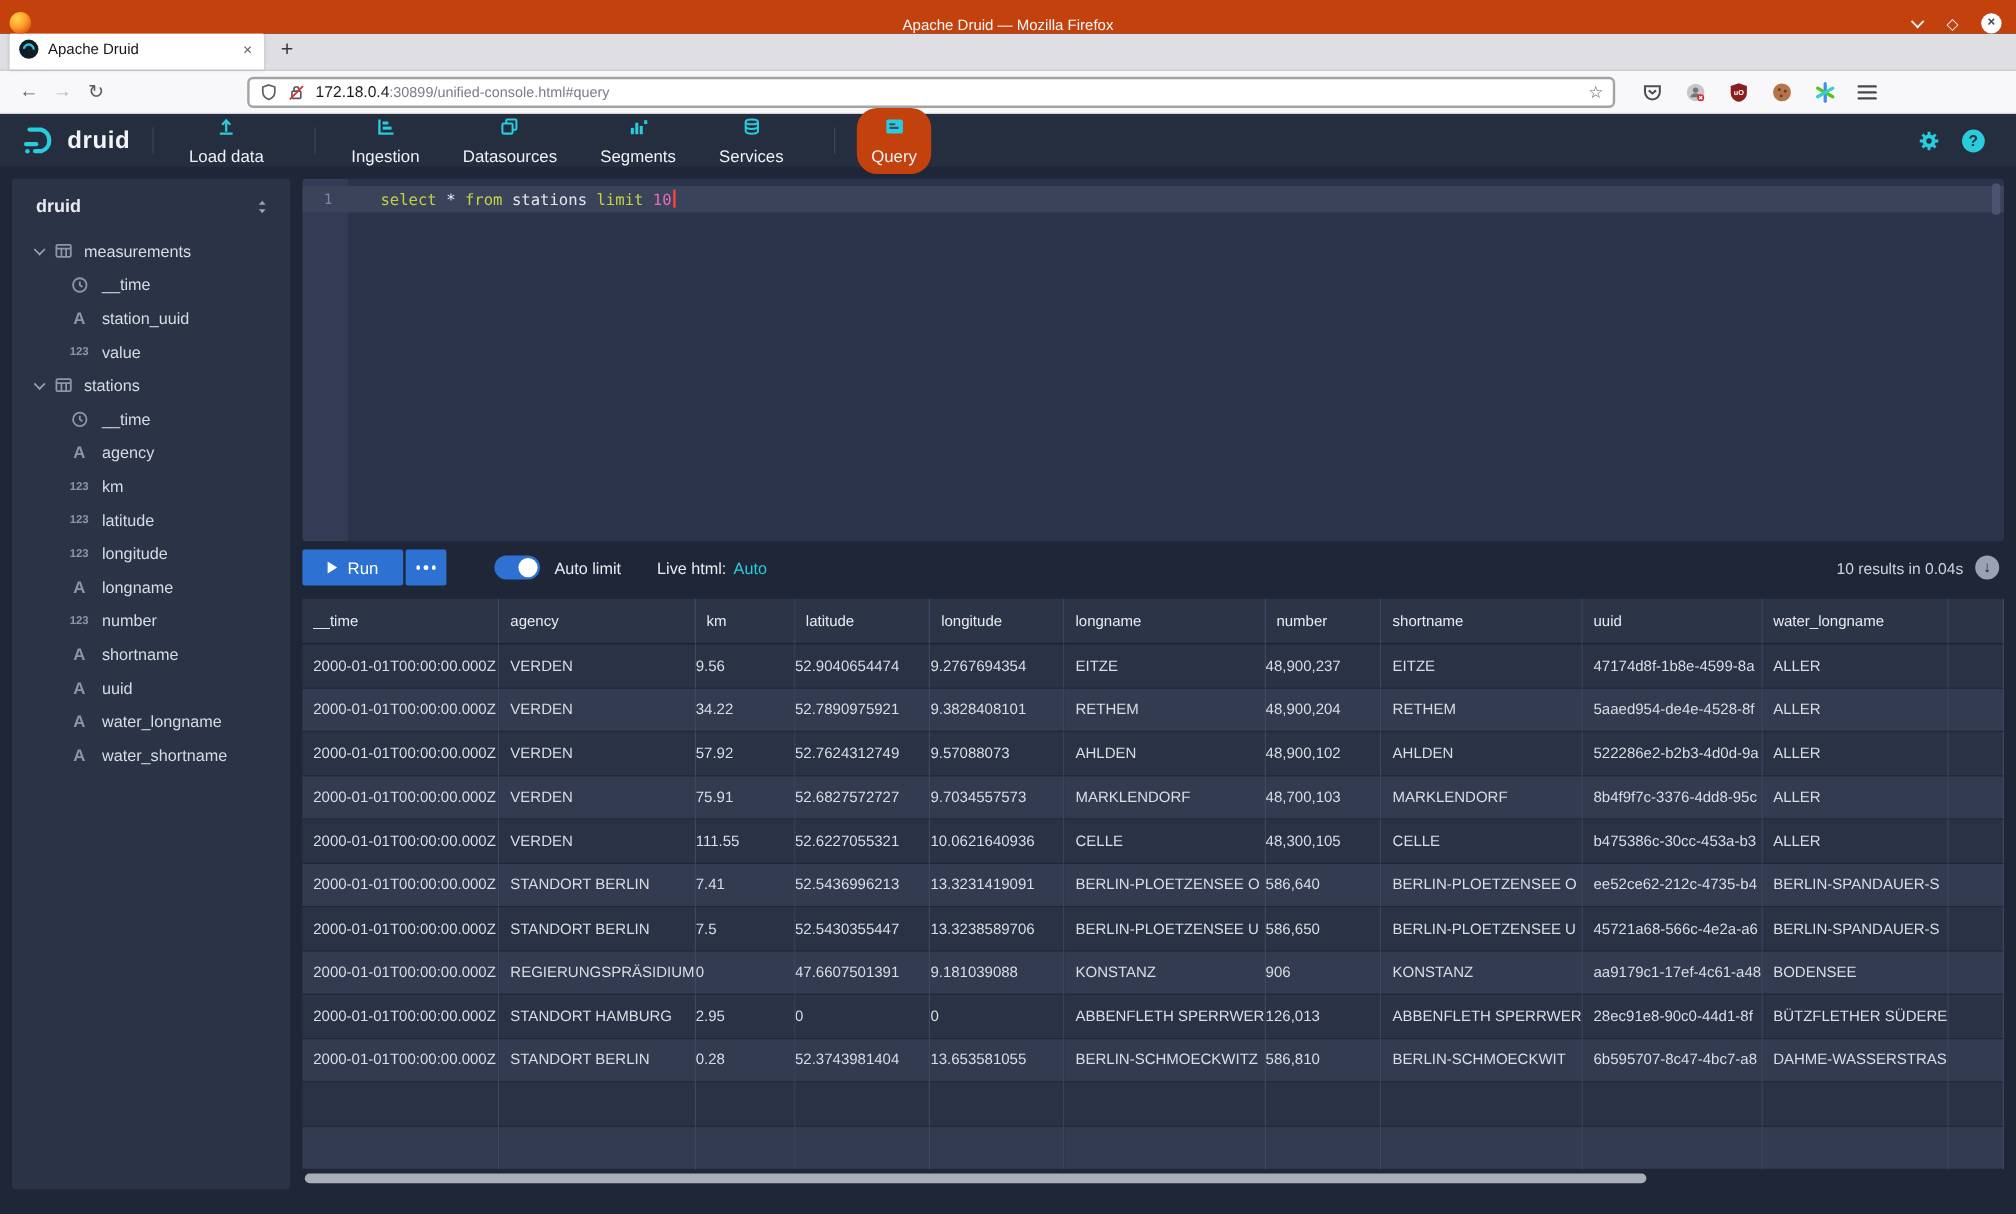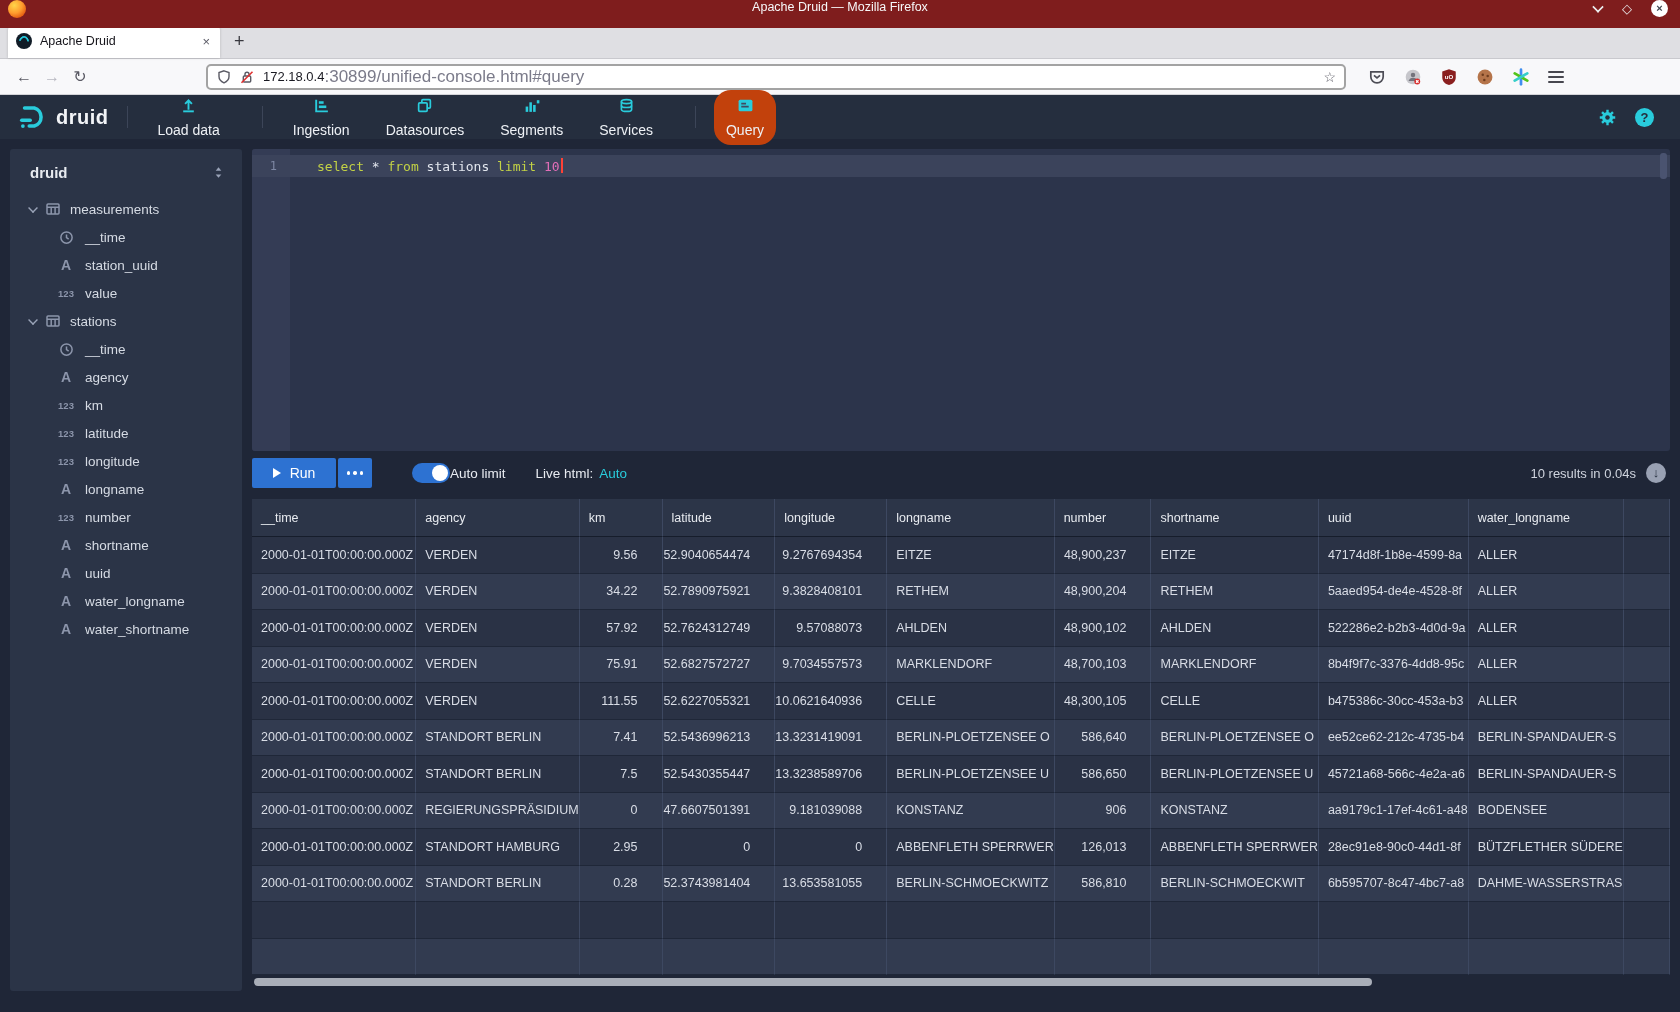--- a/index.html
+++ b/index.html
@@ -1,21 +1,21 @@
 <!DOCTYPE html>
 <html style="--cyan: #29ccdc; --blue: #2d72d2; --kw: #c3d245; --numtok: #e26eb8;"><head>
 <meta charset="utf-8">
 <style>
   * { margin:0; padding:0; box-sizing:border-box; }
   html,body { width:1680px; height:1012px; overflow:hidden; background:#1f2637;
               font-family:"Liberation Sans", sans-serif; }
   #screen { position:relative; width:1680px; height:1012px; }
 
   
-  .titlebar { height:28px; background:#7f1d1d; display:flex; align-items:flex-start; position:relative; }
+  .titlebar { height:28px; background:#c2410c; display:flex; align-items:flex-end; position:relative; }
   .ff-logo { width:18px; height:18px; border-radius:50%; margin-left:8px;
              background:radial-gradient(circle at 35% 30%, #ffd54a 0%, #ff9d2e 45%, #e1560f 80%, #c33a0a 100%); }
   .win-title { position:absolute; left:0; right:0; text-align:center; color:#f7f8f9; font-size:12.5px; }
   .win-btns { margin-left:auto; display:flex; align-items:center; gap:16px; padding-right:12px; z-index:2; }
   .wb { color:#eceff1; font-size:13px; width:16px; text-align:center; cursor:default; }
   .wb-min { width:10px; height:10px; border-left:2px solid #ecf0f1; border-bottom:2px solid #ecf0f1; transform:rotate(-45deg) scale(.8); margin-top:-4px; }
   .wb-close { width:17px; height:17px; background:#fff; border-radius:50%; color:#3e4651; font-size:11px; line-height:17px; text-align:center; font-weight:bold; }
 
   .tabstrip { height:31px; background:#dfdfe3; display:flex; align-items:flex-end; border-bottom:1px solid #c9c9ce; }
   .tab { width:212px; height:34px; background:#fff; border-radius:6px 6px 0 0; margin-left:8px;
@@ -25,21 +25,21 @@
   .tab-title { font-size:12.5px; color:#15141a; margin-left:8px; flex:1; }
   .tab-close { color:#5b5b66; font-size:13px; padding:0 2px; }
   .newtab { color:#38383f; font-size:18px; margin:0 0 6px 14px; }
 
   .toolbar { height:36px; background:#f8f8fa; border-bottom:1px solid #d4d4d8; display:flex; align-items:center; }
   .navbtn { font-size:16px; color:#5a5a64; width:28px; text-align:center; }
   .navbtn.disabled { color:#b7b7c0; }
   .urlbar { width:1140px; height:26px; margin-left:112px; background:#fff; border:2px solid #a3a3a3;
             border-radius:5px; display:flex; align-items:center; padding:0 8px; }
   .url-host { font-size:13px; color:#1a1a22; }
-  .url-rest { font-size:17px; color:#7b7b8a; }
+  .url-rest { font-size:12px; color:#7b7b8a; }
   .url-star { margin-left:auto; color:#5a5a64; font-size:14px; }
   .tb-icons { display:flex; align-items:center; gap:18px; margin-left:22px; }
   .hamburger { width:16px; display:flex; flex-direction:column; gap:3px; }
   .hamburger span { height:2px; background:#47474f; border-radius:1px; }
 
   
   .dnav { height:44px; background:#252e3e; display:flex; align-items:center; padding:0 18px; }
   .brand { display:flex; align-items:center; gap:8px; }
   .brand-word { color:#f2f4f7; font-size:20px; font-weight:bold; letter-spacing:.5px; }
   .dnav-divider { width:1px; height:22px; background:#3c4558; margin:0 18px; }
@@ -83,38 +83,38 @@
   .runbar { height:44px; display:flex; align-items:center; }
   .btn-run { width:84px; height:30px; background:var(--blue); border-radius:2px; display:flex;
              align-items:center; justify-content:center; gap:9px; }
   .btn-run .play { width:0; height:0; border-left:8px solid #fff; border-top:5px solid transparent; border-bottom:5px solid transparent; }
   .btn-run .lbl { color:#fff; font-size:14px; }
   .btn-more { width:34px; height:30px; background:var(--blue); border-radius:2px; margin-left:2px;
               display:flex; align-items:center; justify-content:center; gap:3px; }
   .btn-more i { width:3.5px; height:3.5px; background:#fff; border-radius:50%; }
   .toggle { width:38px; height:20px; border-radius:10px; background:var(--blue); position:relative; margin-left:40px; }
   .toggle .knob { position:absolute; right:2px; top:2px; width:16px; height:16px; border-radius:50%; background:#fff; }
-  .rb-label { color:#e8ebf1; font-size:13.5px; }
+  .rb-label { color:#e8ebf1; font-size:13.5px; margin-left:12px; }
   .rb-live { color:#e8ebf1; font-size:13.5px; margin-left:30px; }
   .rb-live-val { color:var(--cyan); margin-left:6px; }
   .rb-right { margin-left:auto; display:flex; align-items:center; gap:10px; padding-right:4px; }
   .rb-summary { color:#cfd4de; font-size:13px; }
   .dl-icon { width:20px; height:20px; border-radius:50%; background:#99a1b3; position:relative; }
   .dl-icon:after { content:"↓"; position:absolute; inset:0; color:#252e3e; font-size:13px; font-weight:bold; text-align:center; line-height:20px; }
 
   
   .results { flex:1; position:relative; min-height:0; }
   table.grid { border-collapse:separate; border-spacing:0; table-layout:fixed; margin-top:4px; }
   .grid th { height:38px; background:#2c3548; color:#e8ebf0; font-size:12.5px; font-weight:normal;
              text-align:left; padding:0 0 0 9px; border-right:1px solid #3d4861; border-bottom:1px solid #161d2b;
              overflow:hidden; white-space:nowrap; }
   .grid td { height:36.5px; color:#d9dde6; font-size:12.5px; padding:0 0 0 9px;
              border-right:1px solid #3d4861; border-bottom:1px solid #1f2738;
              overflow:hidden; white-space:nowrap; }
-  .grid td.num { text-align:right; padding:0 24px 0 0; }
+  .grid td.num { padding:0 24px 0 0; }
   .grid tbody tr:nth-child(odd) td { background:#2a3245; }
   .grid tbody tr:nth-child(even) td { background:#323b50; }
   .hscroll { position:absolute; bottom:5px; left:2px; width:1118px; height:8px; background:#a9aeb8; border-radius:4px; }
 
   svg { display:block; }
 </style>
 </head>
 <body>
 
 <div id="screen">

